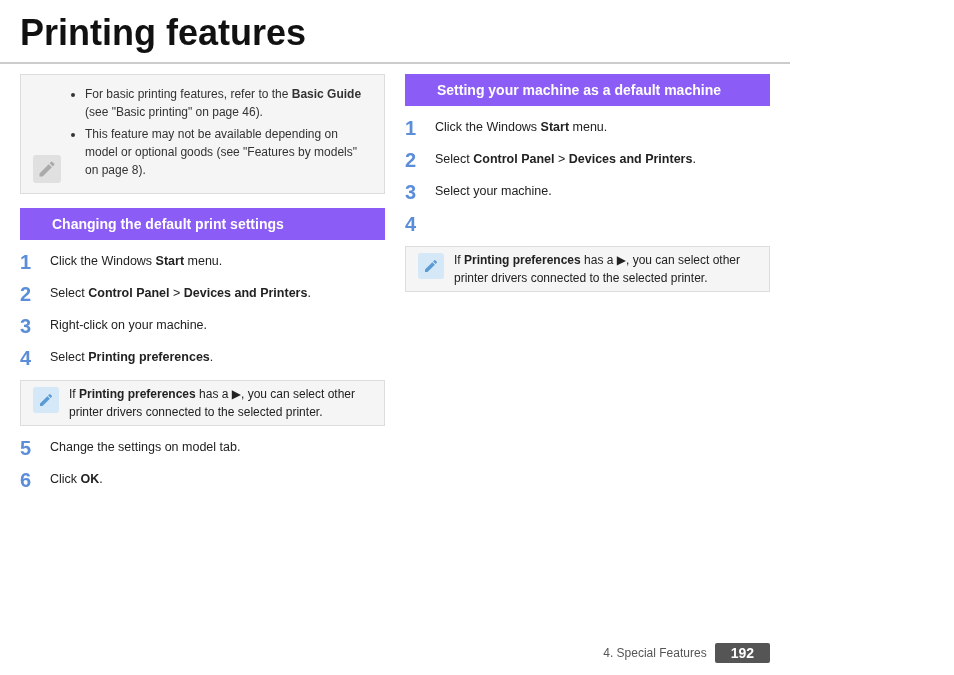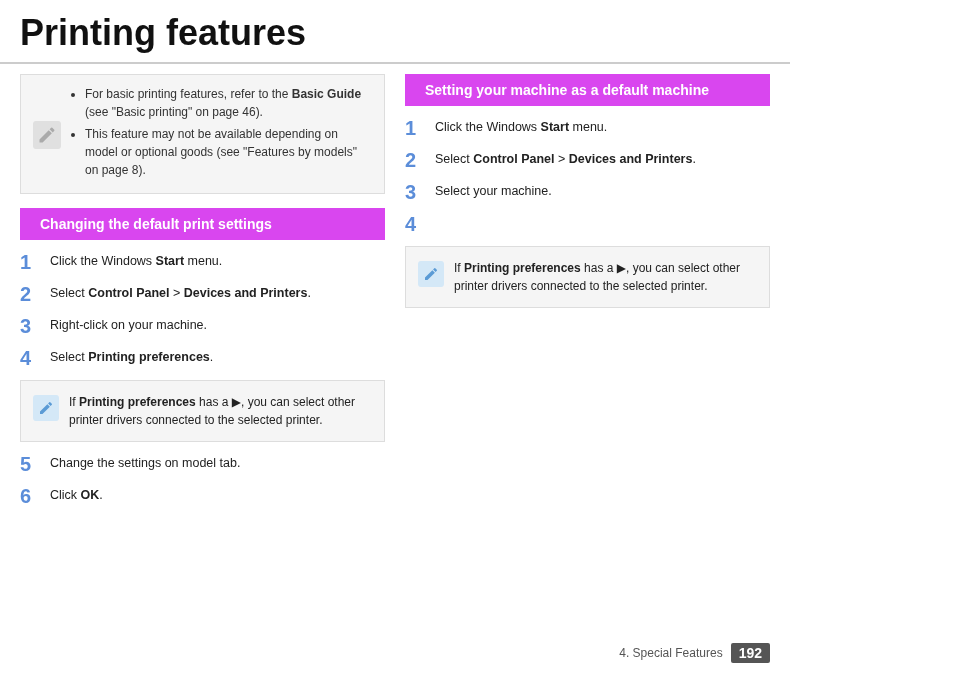--- a/index.html
+++ b/index.html
@@ -43,21 +43,21 @@
       flex: 1;
     }
     
     .note-box {
       display: flex;
       background: #f5f5f5;
       border: 1px solid #ddd;
       padding: 10px 12px;
       margin-bottom: 14px;
       gap: 10px;
-      align-items: center;
+      align-items: flex-end;
     }
     .note-icon {
       width: 28px;
       height: 28px;
       min-width: 28px;
       background: #e0e0e0;
       border-radius: 3px;
       display: flex;
       align-items: center;
       justify-content: center;
@@ -72,25 +72,25 @@
     }
     .note-text ul {
       list-style: disc;
       padding-left: 14px;
     }
     .note-text li {
       margin-bottom: 4px;
     }
     
     .section-header {
-      background: #d946ef;
+      background: #8b5cf6;
       color: #fff;
       font-size: 14px;
       font-weight: bold;
-      padding: 8px 20px;
+      padding: 8px 32px;
       margin-bottom: 10px;
     }
     
     .steps {
       margin-bottom: 10px;
     }
     .step {
       display: flex;
       align-items: flex-start;
       margin-bottom: 8px;
@@ -109,21 +109,21 @@
       padding-top: 2px;
     }
     .step-text b {
       font-weight: bold;
     }
     
     .note-inline {
       display: flex;
       background: #f5f5f5;
       border: 1px solid #ddd;
-      padding: 12px 12px;
+      padding: 4px 12px;
       margin-bottom: 10px;
       margin-top: 2px;
       gap: 10px;
       align-items: flex-start;
     }
     .note-inline-icon {
       width: 26px;
       height: 26px;
       min-width: 26px;
       background: #d4e8f7;
@@ -152,21 +152,21 @@
       color: #555;
       display: flex;
       align-items: center;
       gap: 8px;
     }
     .page-number-box {
       background: #555;
       color: #fff;
       font-size: 14px;
       font-weight: bold;
-      padding: 2px 8px;
+      padding: 2px 16px;
       border-radius: 2px;
     }
     
     .pencil-icon svg {
       width: 20px;
       height: 20px;
     }
   </style>
 </head>
 <body>

